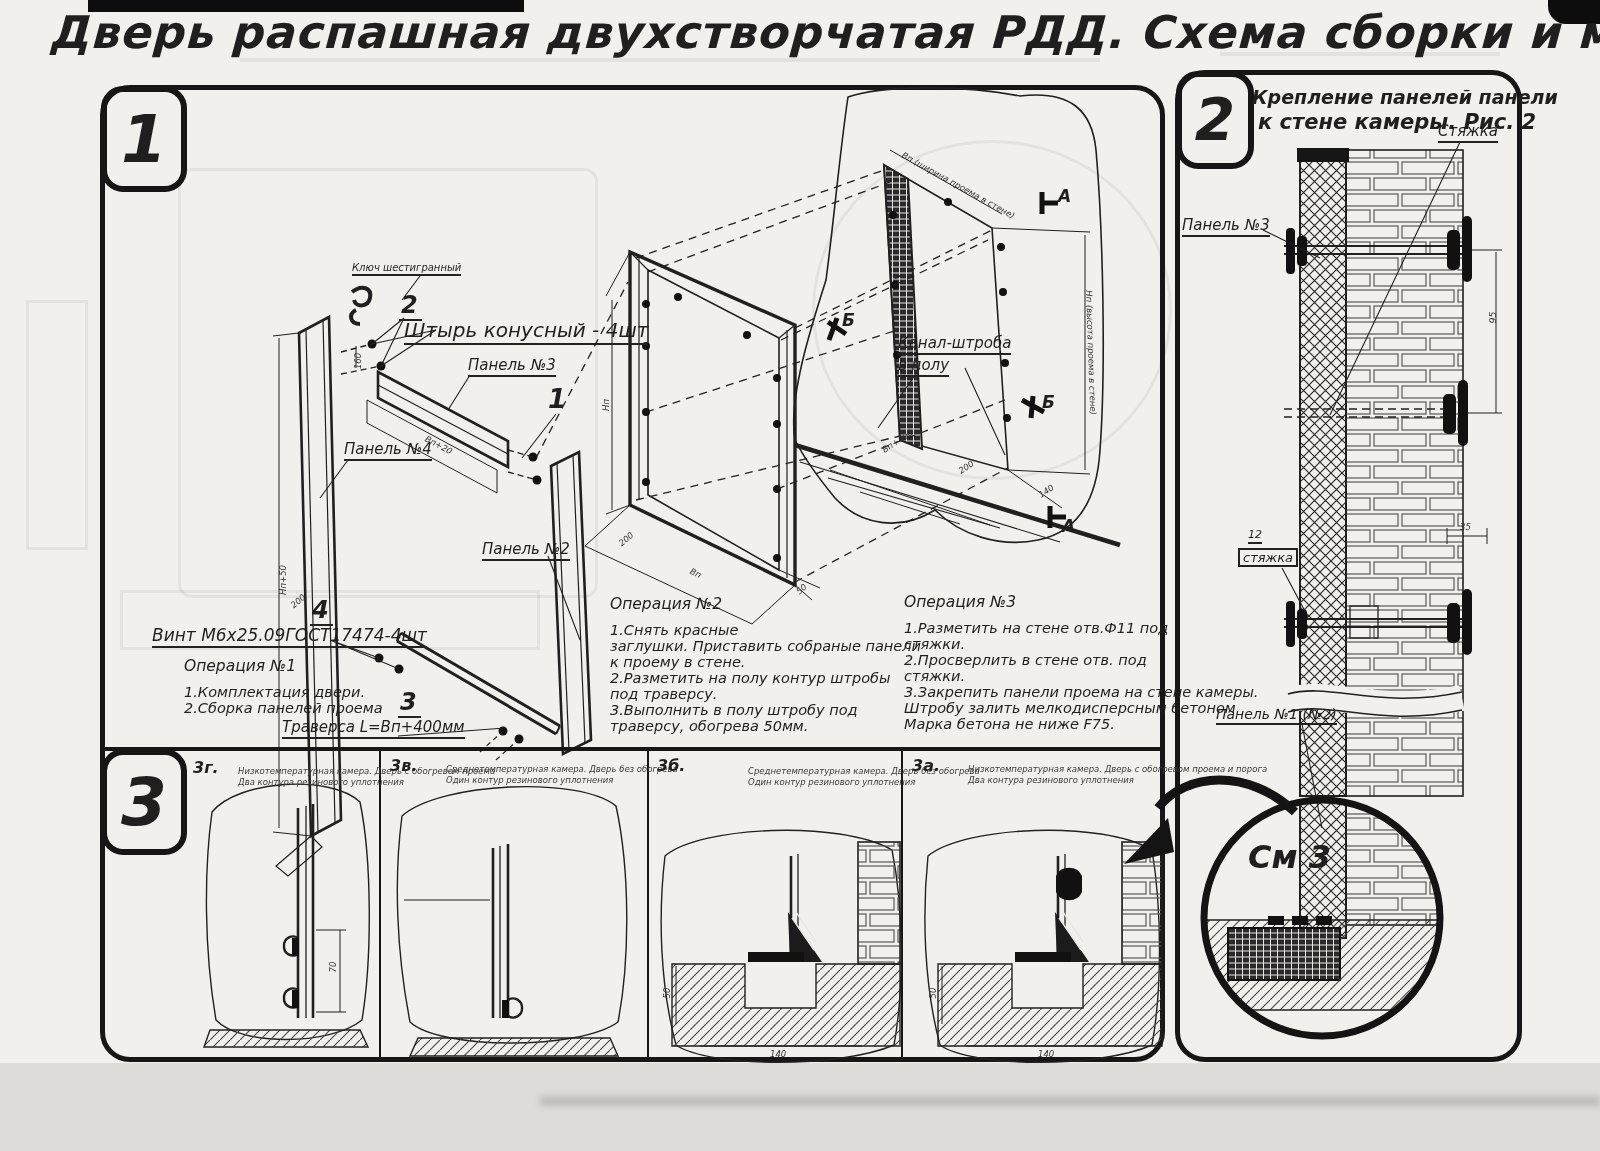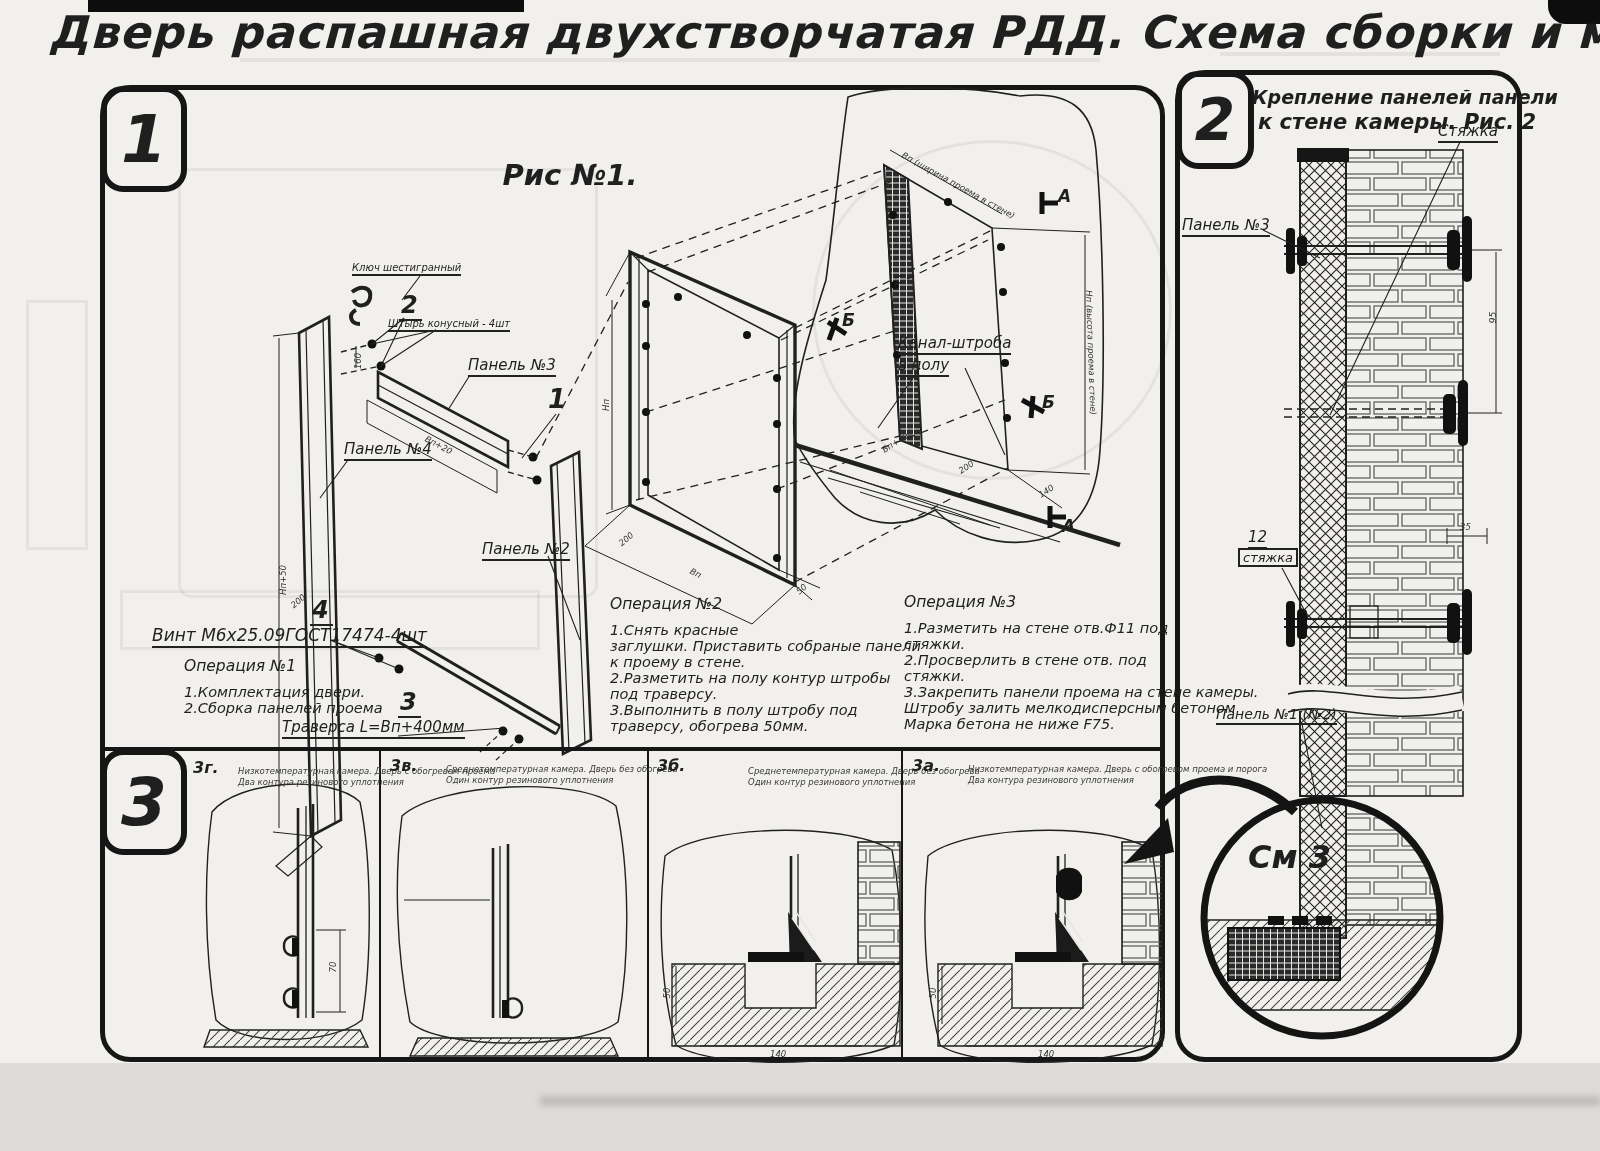--- a/index.html
+++ b/index.html
@@ -299,25 +299,24 @@
 
       <path d="M1295,812 C1248,768 1186,772 1158,808" stroke="#141414" stroke-width="9"></path>
       <polygon points="1124,864 1168,818 1174,852" fill="#141414" stroke="none"></polygon>
     </g>
   </svg>
 
   <div class="badge" style="left:101px;top:86px;width:86px;height:106px;font-size:66px">1</div>
   <div class="badge" style="left:101px;top:749px;width:86px;height:106px;font-size:66px">3</div>
   <div class="badge" style="left:1176px;top:71px;width:78px;height:98px;font-size:58px">2</div>
 
-  <div class="figtitle" style="left:360px;top:158px;width:420px;font-size:29px">Рис №1.</div>
 
   <div class="lbl ul" style="left:352px;top:262px;font-size:10px">Ключ шестигранный</div>
   <div class="pos" style="left:399px;top:293px">2</div>
-  <div class="lbl ul" style="left:388px;top:318px;font-size:10px">Штырь конусный - 4шт</div>
+  <div class="lbl ul" style="left:404px;top:318px;font-size:20px">Штырь конусный - 4шт</div>
   <div class="lbl ul" style="left:468px;top:356px">Панель №3</div>
   <div class="lbl ul" style="left:344px;top:440px">Панель №4</div>
   <div class="lbl ul" style="left:482px;top:540px">Панель №2</div>
   <div class="lbl" style="left:548px;top:384px;font-size:26px;font-weight:bold">1</div>
   <div class="pos" style="left:310px;top:598px">4</div>
   <div class="lbl ul" style="left:152px;top:625px;font-size:17px">Винт М6х25.09ГОСТ17474-4шт</div>
   <div class="pos" style="left:398px;top:690px">3</div>
   <div class="lbl ul" style="left:282px;top:718px">Траверса  L=Вп+400мм</div>
   <div class="lbl ul" style="left:898px;top:334px">Канал-штроба</div>
   <div class="lbl ul" style="left:898px;top:356px">в полу</div>
@@ -390,20 +389,20 @@
   <div class="dim" style="left:328px;top:962px;transform:rotate(-90deg)">70</div>
   <div class="dim" style="left:662px;top:988px;transform:rotate(-90deg)">50</div>
   <div class="dim" style="left:770px;top:1049px">140</div>
   <div class="dim" style="left:928px;top:988px;transform:rotate(-90deg)">50</div>
   <div class="dim" style="left:1038px;top:1049px">140</div>
 
   <div class="lbl" style="left:1252px;top:86px;font-size:19px;font-weight:bold">Крепление панелей панели</div>
   <div class="lbl" style="left:1258px;top:110px;font-size:21px;font-weight:bold">к стене камеры. Рис. 2</div>
   <div class="lbl ul" style="left:1438px;top:122px">Стяжка</div>
   <div class="lbl ul" style="left:1182px;top:216px">Панель №3</div>
-  <div class="lbl ul" style="left:1248px;top:528px;font-size:15px">12</div>
+  <div class="lbl ul" style="left:1248px;top:528px;font-size:11px">12</div>
   <div class="lbl bx" style="left:1238px;top:548px;font-size:13px">стяжка</div>
   <div class="lbl ul" style="left:1216px;top:706px;font-size:14px">Панель №1 (№2)</div>
   <div class="lbl" style="left:1248px;top:838px;font-size:32px;font-weight:bold">См 3</div>
   <div class="dim" style="left:1486px;top:312px;transform:rotate(-90deg);font-size:9.5px">95</div>
   <div class="dim" style="left:1460px;top:522px">35</div>
 
 </div>
 
 </body></html>

